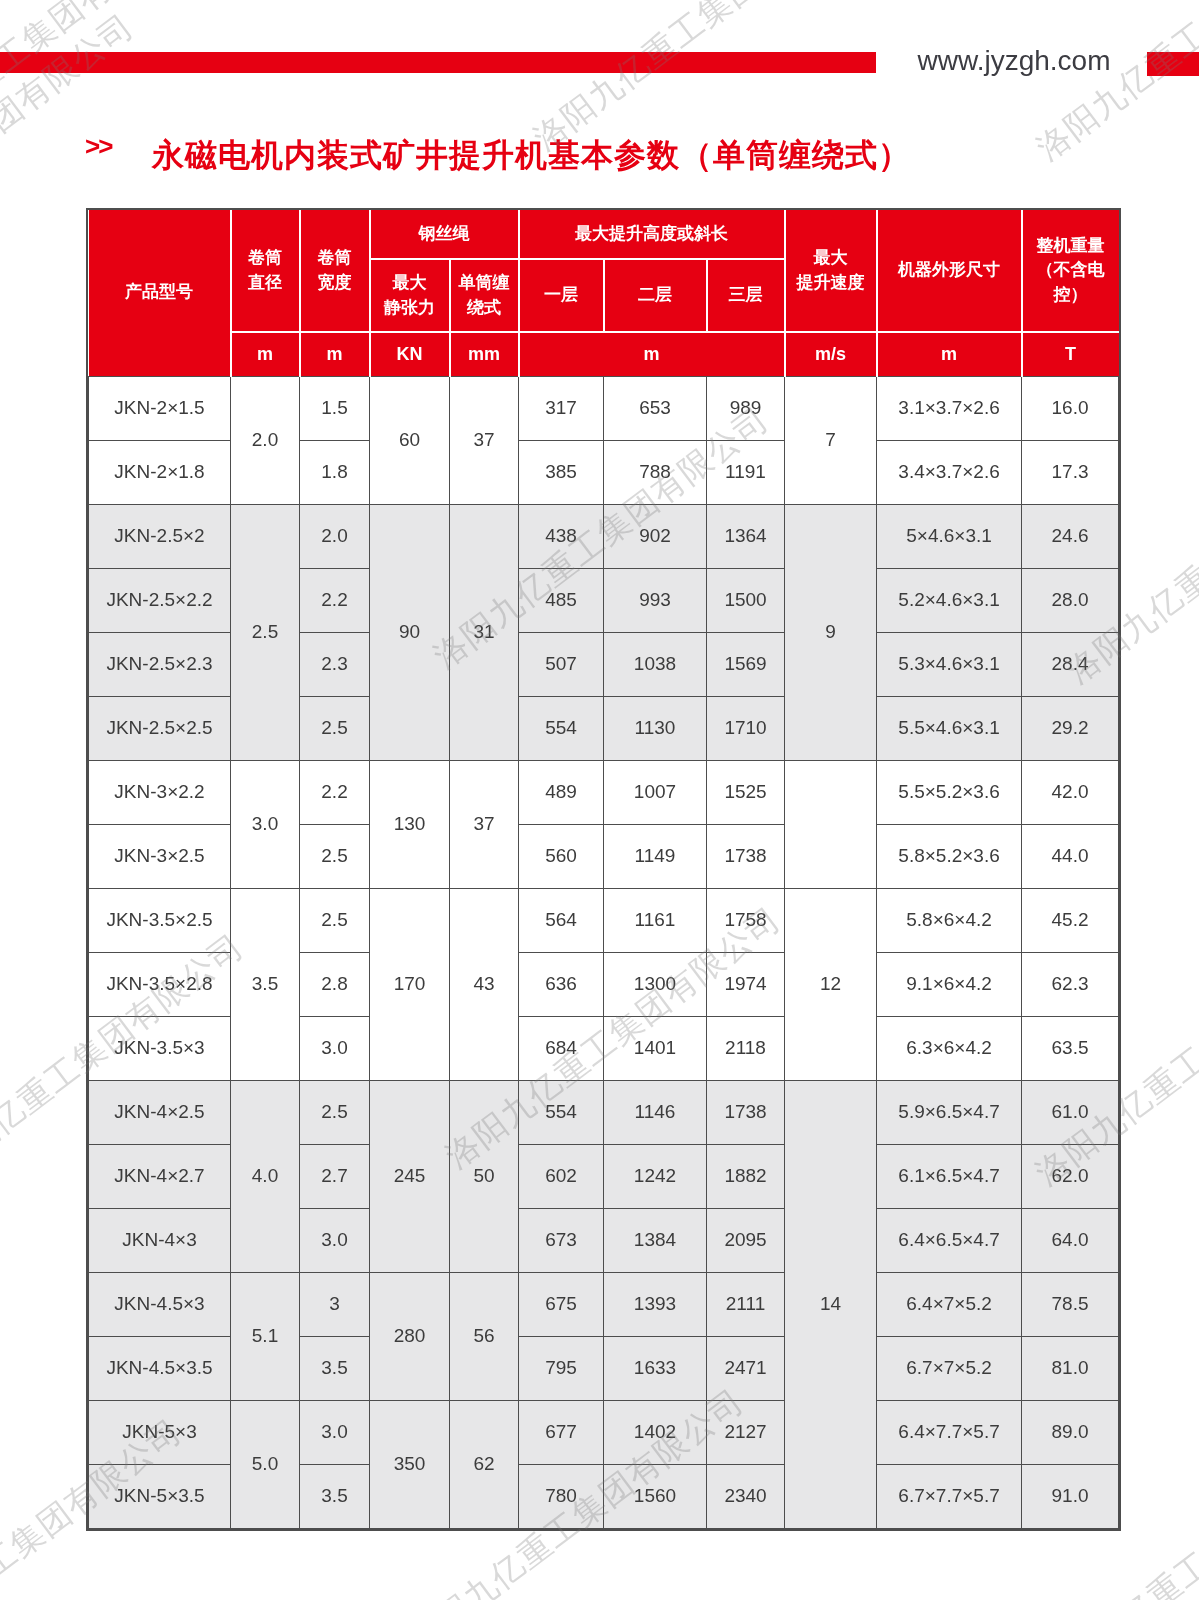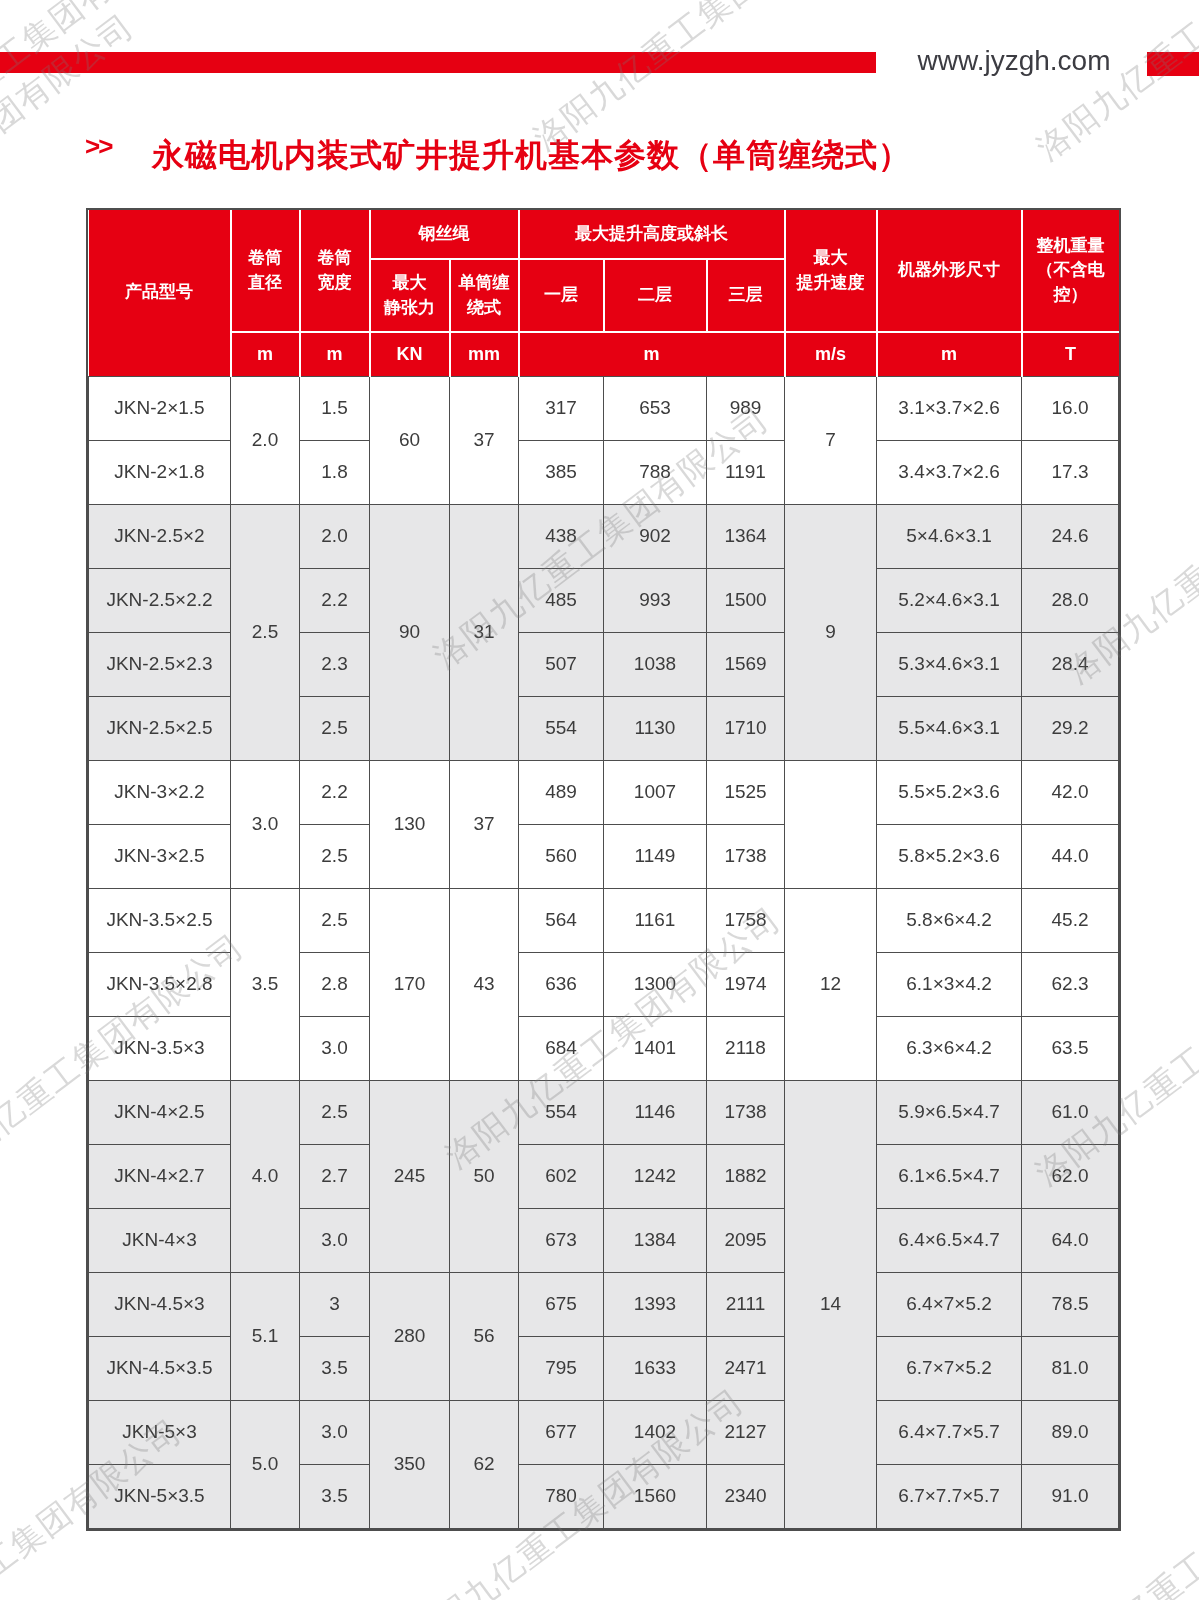--- a/index.html
+++ b/index.html
@@ -199,21 +199,21 @@
             <td rowspan="3">12</td>
             <td>5.8×6×4.2</td>
             <td>45.2</td>
           </tr>
           <tr>
             <td>JKN-3.5×2.8</td>
             <td>2.8</td>
             <td>636</td>
             <td>1300</td>
             <td>1974</td>
-            <td>6.1×3×4.2</td>
+            <td>9.1×6×4.2</td>
             <td>62.3</td>
           </tr>
           <tr>
             <td>JKN-3.5×3</td>
             <td>3.0</td>
             <td>684</td>
             <td>1401</td>
             <td>2118</td>
             <td>6.3×6×4.2</td>
             <td>63.5</td>

